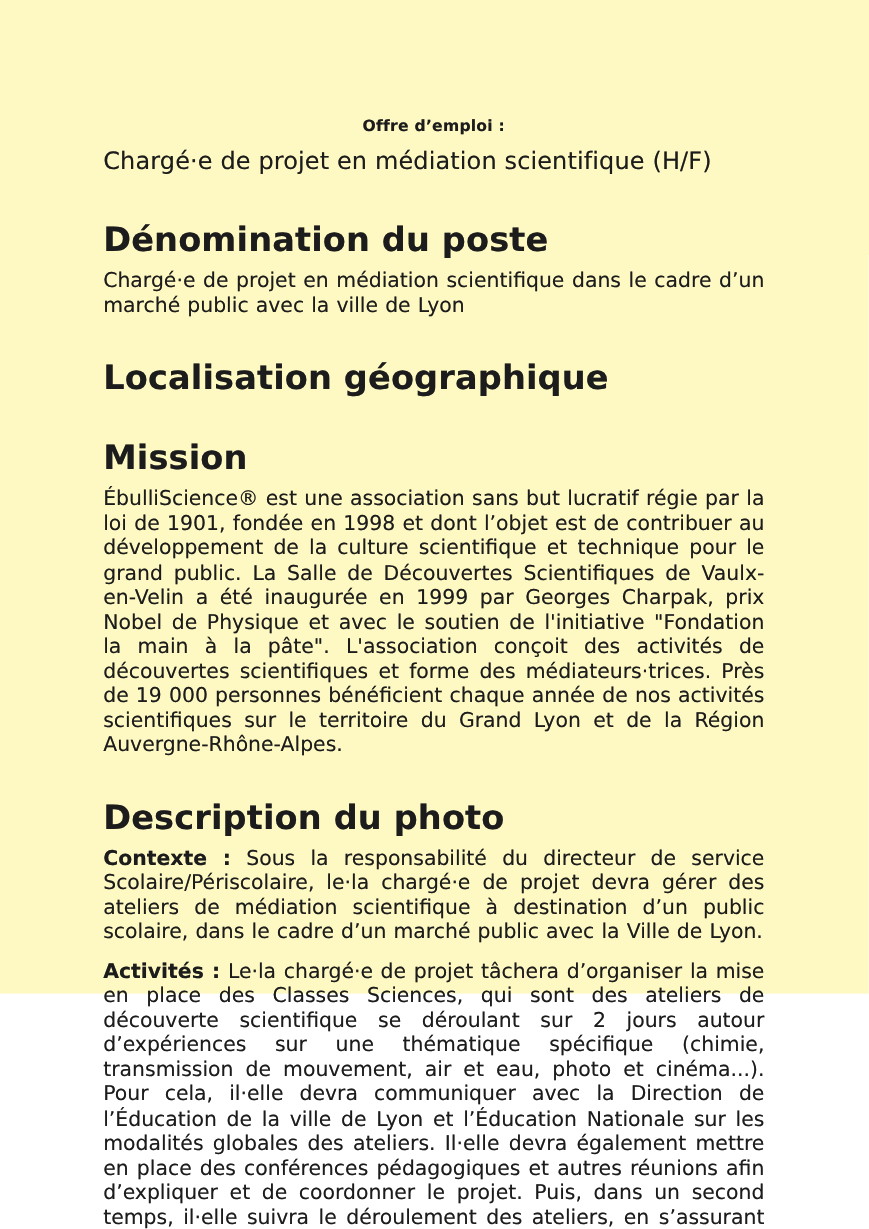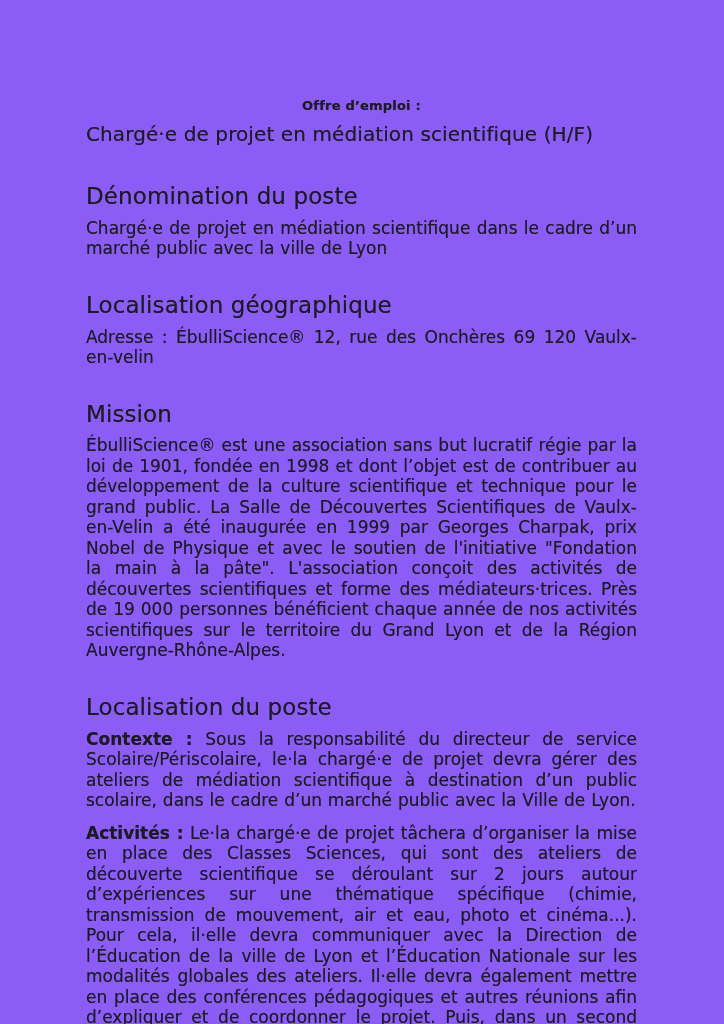--- a/index.html
+++ b/index.html
@@ -11,23 +11,23 @@
     width: 724px;
     height: 1024px;
     overflow: hidden;
     font-family: "DejaVu Sans", sans-serif;
     color: #1c1c1c;
     -webkit-font-smoothing: antialiased;
   }
   .page {
     box-sizing: border-box;
     width: 724px;
-    height: 1024px;
+    height: 828px;
     padding: 98px 87px 40px 86px;
-    background: #8b5cf6;
+    background: #fef9c3;
     text-shadow: 0 0 0.5px rgba(0,0,0,0.45);
   }
   .kicker {
     text-align: center;
     font-size: 13px;
     font-weight: bold;
     letter-spacing: 0.2px;
     margin: 0;
   }
   .doc-title {
@@ -36,22 +36,22 @@
     margin: 9px 0 0 0;
     letter-spacing: 0.1px;
   }
   .section {
     margin-top: 32px;
   }
   .section.first {
     margin-top: 36px;
   }
   .section-heading {
-    font-size: 23px;
-    font-weight: 400;
+    font-size: 28px;
+    font-weight: 700;
     letter-spacing: 0.1px;
     margin: 0 0 7px 0;
     line-height: 1.25;
   }
   .para {
     font-size: 17px;
     line-height: 20.5px;
     text-align: justify;
     margin: 0;
     word-spacing: 0.5px;
@@ -72,27 +72,26 @@
 
   <h1 class="doc-title">Chargé·e de projet en médiation scientifique (H/F)</h1>
 
   <div class="section first">
     <h2 class="section-heading">Dénomination du poste</h2>
     <p class="para"><span>Chargé·e de projet en médiation scientifique dans le cadre d’un marché public avec la ville de Lyon</span></p>
   </div>
 
   <div class="section">
     <h2 class="section-heading">Localisation géographique</h2>
-    <p class="para"><span>Adresse : ÉbulliScience® 12, rue des Onchères 69 120 Vaulx-en-velin</span></p>
   </div>
 
   <div class="section">
     <h2 class="section-heading">Mission</h2>
     <p class="para"><span>ÉbulliScience® est une association sans but lucratif régie par la loi de 1901, fondée en 1998 et dont l’objet est de contribuer au développement de la culture scientifique et technique pour le grand public. La Salle de Découvertes Scientifiques de Vaulx-en-Velin a été inaugurée en 1999 par Georges Charpak, prix Nobel de Physique et avec le soutien de l'initiative "Fondation la main à la pâte". L'association conçoit des activités de découvertes scientifiques et forme des médiateurs·trices. Près de 19 000 personnes bénéficient chaque année de nos activités scientifiques sur le territoire du Grand Lyon et de la Région Auvergne-Rhône-Alpes.</span></p>
   </div>
 
   <div class="section">
-    <h2 class="section-heading">Localisation du poste</h2>
+    <h2 class="section-heading">Description du photo</h2>
     <p class="para"><strong class="lead">Contexte :</strong><span> Sous la responsabilité du directeur de service Scolaire/Périscolaire, le·la chargé·e de projet devra gérer des ateliers de médiation scientifique à destination d’un public scolaire, dans le cadre d’un marché public avec la Ville de Lyon.</span></p>
     <p class="para"><strong class="lead">Activités :</strong><span> Le·la chargé·e de projet tâchera d’organiser la mise en place des Classes Sciences, qui sont des ateliers de découverte scientifique se déroulant sur 2 jours autour d’expériences sur une thématique spécifique (chimie, transmission de mouvement, air et eau, photo et cinéma...). Pour cela, il·elle devra communiquer avec la Direction de l’Éducation de la ville de Lyon et l’Éducation Nationale sur les modalités globales des ateliers. Il·elle devra également mettre en place des conférences pédagogiques et autres réunions afin d’expliquer et de coordonner le projet. Puis, dans un second temps, il·elle suivra le déroulement des ateliers, en s’assurant en amont de la disponibilité du matériel, en communiquant les emplois du temps aux médiateurs·trices qui animeront les ateliers et en rédigeant des questionnaires d’évaluation et des bilans à destination de nos partenaires. En fonction des demandes des écoles, un travail d’adaptation de scénarios pédagogiques, en lien avec la personne en charge de la formation, sera également à prévoir.</span></p>
   </div>
 
 </div>
 
 </body></html>

